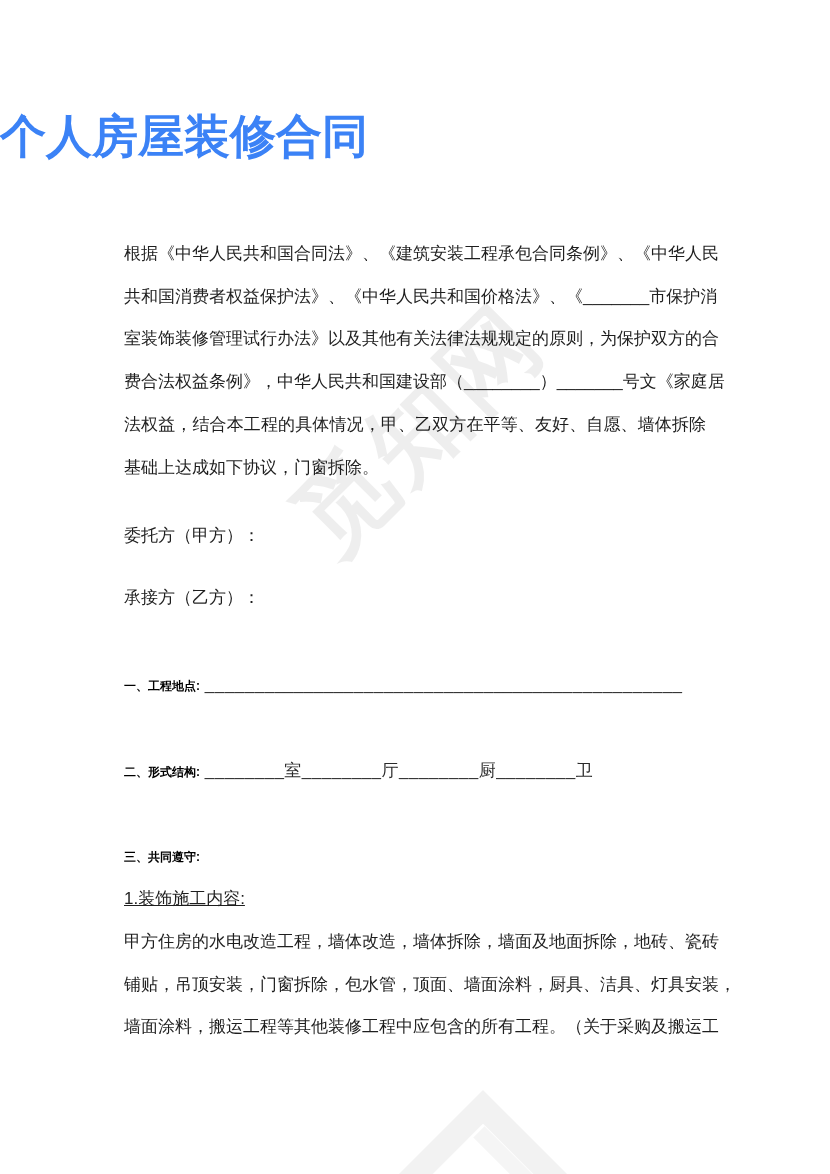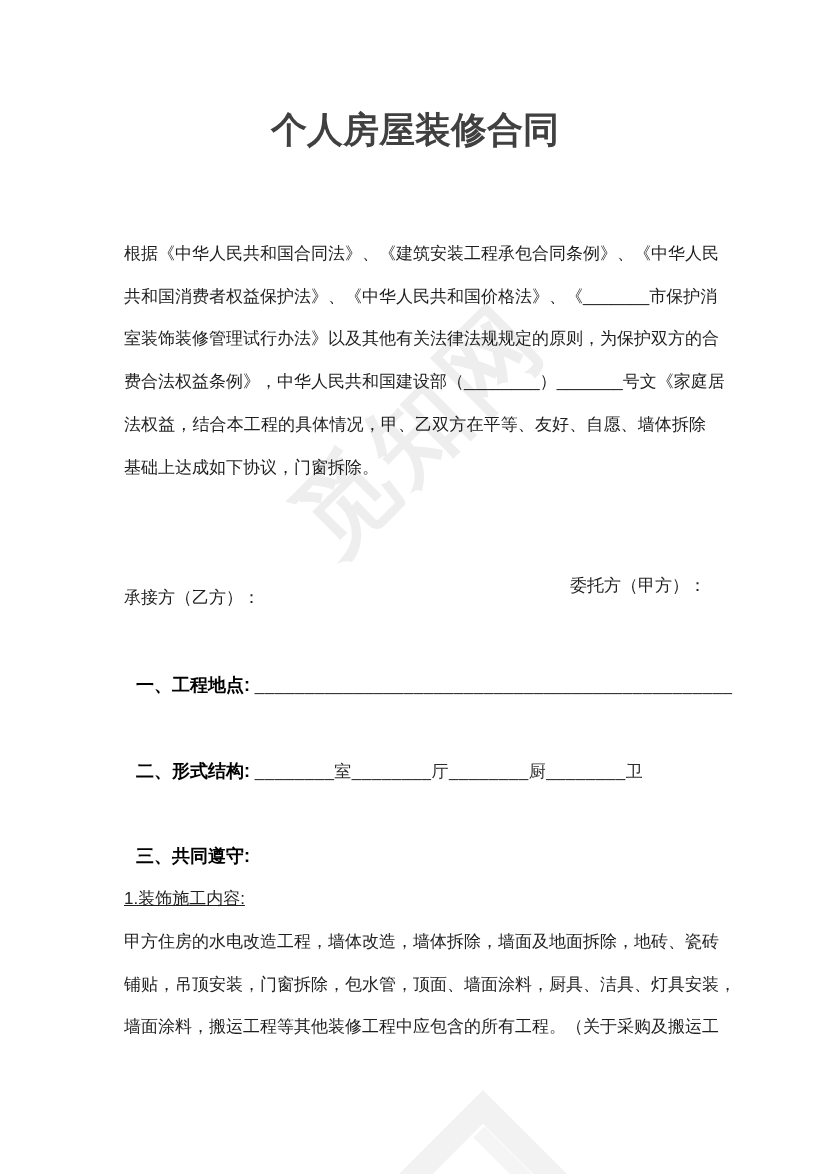--- a/index.html
+++ b/index.html
@@ -41,52 +41,51 @@
     background: rgba(0, 0, 0, 0.04);
     transform: translate(-50%, -50%) rotate(45deg);
     pointer-events: none;
   }
 
   
   .doc-title {
     position: absolute;
     top: 106px; left: 0;
     width: 100%;
-    text-align: center;
-    font-size: 36px;
+    text-align: left;
+    font-size: 46px;
     font-weight: 700;
-    color: #404040;
+    color: #3b82f6;
   }
   .block {
     position: absolute;
     left: 124px;
     width: 582px;
     font-size: 17px;
     line-height: 42.7px;
   }
   .jline {
     text-align: justify;
     text-align-last: justify;
     text-justify: inter-ideograph;
     white-space: nowrap;
   }
   .lline { text-align: left; white-space: nowrap; }
   .intro   { top: 233px; }
-  .party-a { top: 565px; text-align: right; }
+  .party-a { top: 515px; }
   .party-b { top: 577px; }
   .sec1    { top: 664px; }
   .sec2    { top: 750px; }
   .sec3    { top: 835px; }
   .clause-label { top: 878px; text-decoration: underline; }
   .clause-body  { top: 921px; }
   .sec-label {
     font-weight: 700;
     color: #000000;
-    font-size: 18px;
-    margin-left: 12px;
+    font-size: 12px;
   }
   .sec-fill {
     font-weight: 400;
     color: #2a2a2a;
     letter-spacing: 0.5px;
   }
 </style>
 </head>
 <body>
 

